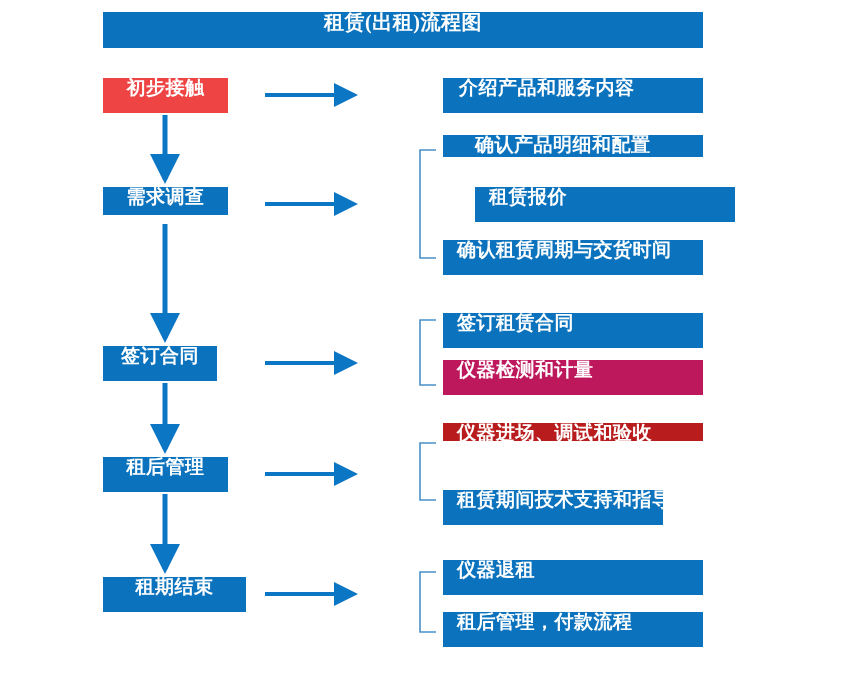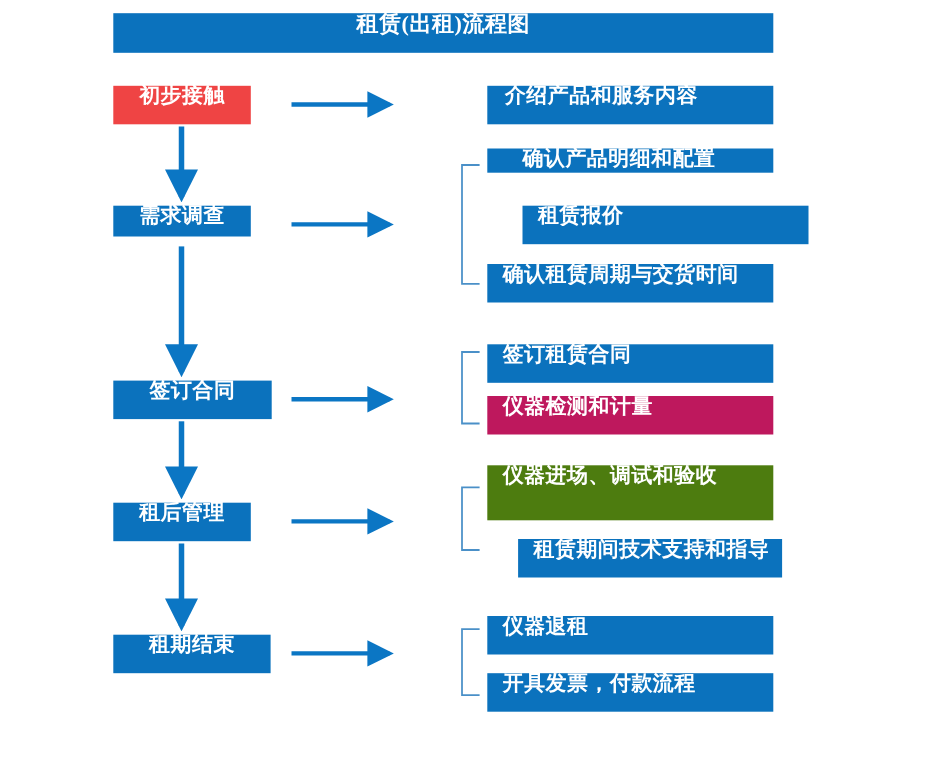--- a/index.html
+++ b/index.html
@@ -66,21 +66,21 @@
     <span>租赁(出租)流程图</span>
   </div>
 
   <div id="stage-layer">
       <div class="box stage-box" style="left: 103px; top: 78px; width: 125px; height: 35px; background: #ef4444; color: rgb(255, 255, 255);">
         <span>初步接触</span>
       </div>
       <div class="box stage-box" style="left: 103px; top: 187px; width: 125px; height: 28px; background: rgb(11, 114, 189); color: rgb(255, 255, 255);">
         <span>需求调查</span>
       </div>
-      <div class="box stage-box" style="left: 103px; top: 346px; width: 144px; height: 35px; background: rgb(11, 114, 189); color: rgb(255, 255, 255);">
+      <div class="box stage-box" style="left: 103px; top: 346px; width: 114px; height: 35px; background: rgb(11, 114, 189); color: rgb(255, 255, 255);">
         <span>签订合同</span>
       </div>
       <div class="box stage-box" style="left: 103px; top: 457px; width: 125px; height: 35px; background: rgb(11, 114, 189); color: rgb(255, 255, 255);">
         <span>租后管理</span>
       </div>
       <div class="box stage-box" style="left: 103px; top: 577px; width: 143px; height: 35px; background: rgb(11, 114, 189); color: rgb(255, 255, 255);">
         <span>租期结束</span>
       </div>
     </div>
 
@@ -96,31 +96,31 @@
       </div>
       <div class="box detail-box" style="left: 443px; top: 240px; width: 260px; height: 35px; background: rgb(11, 114, 189); color: rgb(255, 255, 255);">
         <span>确认租赁周期与交货时间</span>
       </div>
       <div class="box detail-box" style="left: 443px; top: 313px; width: 260px; height: 35px; background: rgb(11, 114, 189); color: #ffffff;">
         <span>签订租赁合同</span>
       </div>
       <div class="box detail-box" style="left: 443px; top: 360px; width: 260px; height: 35px; background: #be185d; color: rgb(255, 255, 255);">
         <span>仪器检测和计量</span>
       </div>
-      <div class="box detail-box" style="left: 443px; top: 423px; width: 260px; height: 50px; background: #4d7c0f; color: rgb(255, 255, 255);">
+      <div class="box detail-box" style="left: 443px; top: 423px; width: 260px; height: 18px; background: #b91c1c; color: rgb(255, 255, 255);">
         <span>仪器进场、调试和验收</span>
       </div>
-      <div class="box detail-box" style="left: 443px; top: 490px; width: 240px; height: 35px; background: rgb(11, 114, 189); color: rgb(255, 255, 255); margin-left: 28px;">
+      <div class="box detail-box" style="left: 443px; top: 490px; width: 220px; height: 35px; background: rgb(11, 114, 189); color: rgb(255, 255, 255);">
         <span>租赁期间技术支持和指导</span>
       </div>
       <div class="box detail-box" style="left: 443px; top: 560px; width: 260px; height: 35px; background: rgb(11, 114, 189); color: rgb(255, 255, 255);">
         <span>仪器退租</span>
       </div>
       <div class="box detail-box" style="left: 443px; top: 612px; width: 260px; height: 35px; background: rgb(11, 114, 189); color: rgb(255, 255, 255);">
-        <span>开具发票，付款流程</span>
+        <span>租后管理，付款流程</span>
       </div>
     </div>
 
   <svg id="arrows" viewBox="0 0 844 688">
     <defs>
       <marker id="arrowhead-right" markerWidth="6" markerHeight="6" refX="5" refY="3" orient="auto" markerUnits="strokeWidth">
         <path d="M0,0 L6,3 L0,6 z" fill="#0b76c4"></path>
       </marker>
       <marker id="arrowhead-down" markerWidth="6" markerHeight="6" refX="5" refY="3" orient="auto" markerUnits="strokeWidth">
         <path d="M0,0 L6,3 L0,6 z" fill="#0b76c4"></path>

